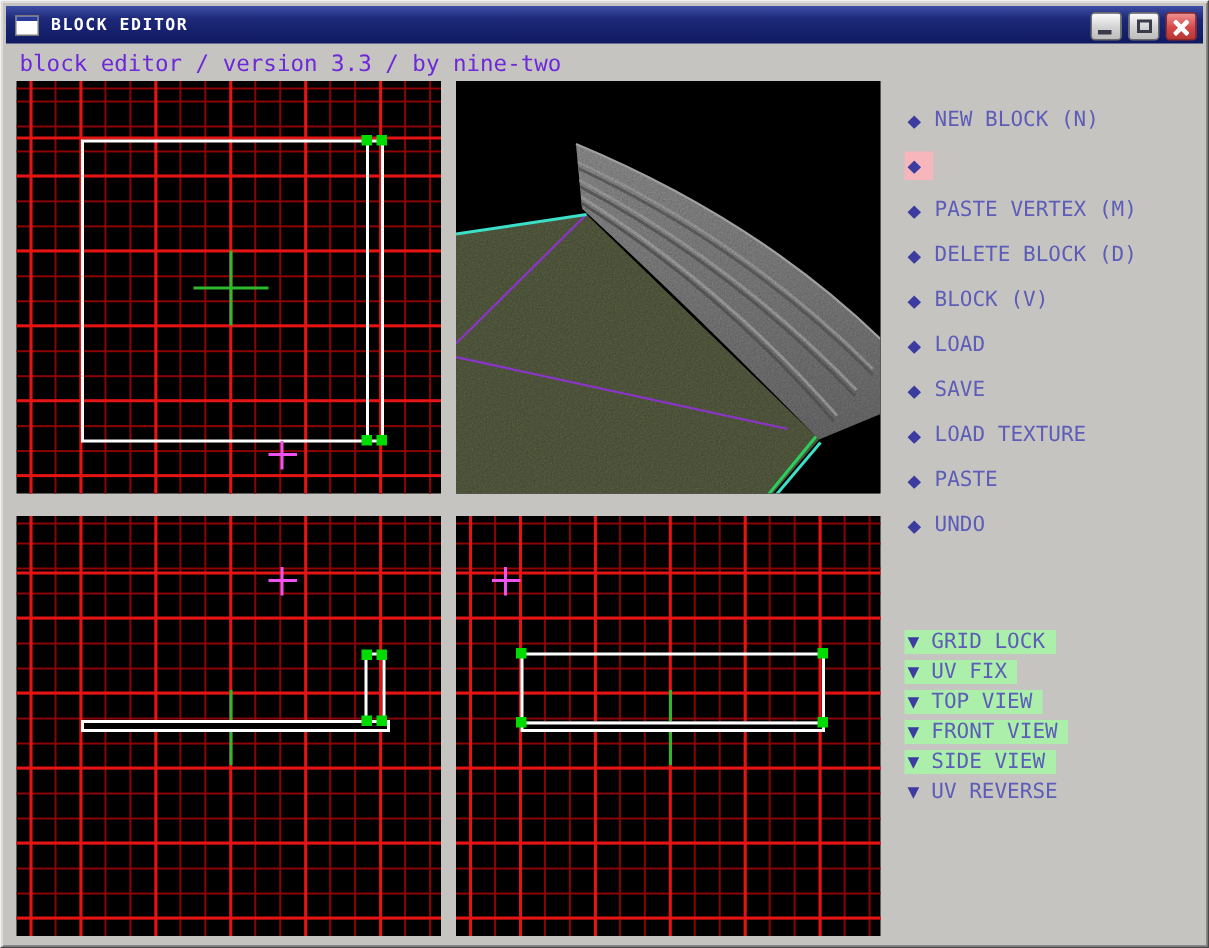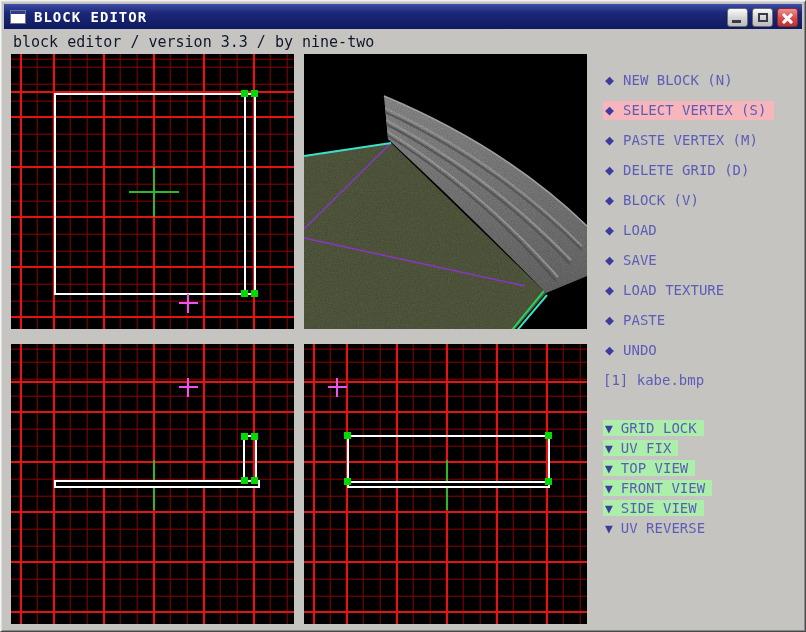--- a/index.html
+++ b/index.html
@@ -17,34 +17,34 @@
   .titlebar{
     position:absolute;left:3px;top:3px;right:3px;height:25px;
     background:linear-gradient(#3f4fa6 0%, #1c2878 35%, #101a62 100%);
     display:flex;align-items:center;
   }
   .app-icon{
     width:16px;height:14px;margin-left:6px;background:#fff;
     border:1px solid #777;position:relative;flex:0 0 auto;
   }
   .app-icon::before{content:"";position:absolute;left:0;top:0;right:0;height:3px;background:#2a3a9a;}
-  .title-text{color:#fff;font-weight:bold;font-size:14px;margin-left:8px;letter-spacing:1px;white-space:nowrap;}
+  .title-text{color:#fff;font-weight:bold;font-size:11px;margin-left:8px;letter-spacing:1px;white-space:nowrap;}
   .winbtns{position:absolute;right:4px;top:4px;display:flex;gap:4px;}
   .winbtn{
     width:21px;height:19px;border-radius:3px;border:1px solid #6a6a6a;
     background:linear-gradient(#fbfbfb,#d2d2d2 55%,#bdbdbd);
     position:relative;padding:0;cursor:pointer;
   }
   .winbtn.close{background:linear-gradient(#f09090,#d44a4a 55%,#b93434);border-color:#8c2a2a;}
   .glyph-min{position:absolute;left:4px;bottom:3px;width:9px;height:3px;background:#3a3a4a;}
   .glyph-max{position:absolute;left:5px;top:4px;width:10px;height:9px;border:2px solid #3a3a4a;}
   .glyph-x-a,.glyph-x-b{position:absolute;left:3px;top:8px;width:13px;height:3px;background:#fff;border-radius:1px;}
   .glyph-x-a{transform:rotate(45deg);} .glyph-x-b{transform:rotate(-45deg);}
   
-  .header-line{position:absolute;top:32px;left:0;width:600px;height:20px;color:#0f172a;font-size:15px;text-align:right;}
+  .header-line{position:absolute;top:32px;left:0;width:600px;height:20px;color:#6d28d9;font-size:15px;text-align:right;}
   .header-left{position:absolute;left:12px;top:0;white-space:nowrap;}
   .header-status{position:absolute;left:418px;top:0;white-space:nowrap;}
   
   .viewport{
     position:absolute;background-color:#000;overflow:hidden;
   }
   .gridbg{
     background-image:
       repeating-linear-gradient(90deg,#e51414 0 2px,transparent 2px 50px),
       repeating-linear-gradient(0deg,#e51414 0 2px,transparent 2px 50px),
@@ -190,29 +190,28 @@
     <div class="handle" style="left:241px;top:134px;"></div>
   </div>
 
   <div class="menu">
     <div class="menu-item">
       <span class="bullet">◆</span>
       <span>NEW BLOCK (N)</span>
     </div>
     <div class="menu-item hl-pink">
       <span class="bullet">◆</span>
-      <span>SELECT VERTEX (S)</span>
     </div>
     <div class="menu-item">
       <span class="bullet">◆</span>
       <span>PASTE VERTEX (M)</span>
     </div>
     <div class="menu-item">
       <span class="bullet">◆</span>
-      <span>DELETE GRID (D)</span>
+      <span>DELETE BLOCK (D)</span>
     </div>
     <div class="menu-item">
       <span class="bullet">◆</span>
       <span>BLOCK (V)</span>
     </div>
     <div class="menu-item">
       <span class="bullet">◆</span>
       <span>LOAD</span>
     </div>
     <div class="menu-item">
@@ -227,21 +226,20 @@
       <span class="bullet">◆</span>
       <span>PASTE</span>
     </div>
     <div class="menu-item">
       <span class="bullet">◆</span>
       <span>UNDO</span>
     </div>
   </div>
 
   <div class="texture-box">
-    <div>[1] kabe.bmp</div>
   </div>
 
   <div class="toggles">
     <div class="toggle-item hl-green">
       <span class="tri">▼</span>
       <span>GRID LOCK</span>
     </div>
     <div class="toggle-item hl-green">
       <span class="tri">▼</span>
       <span>UV FIX</span>

